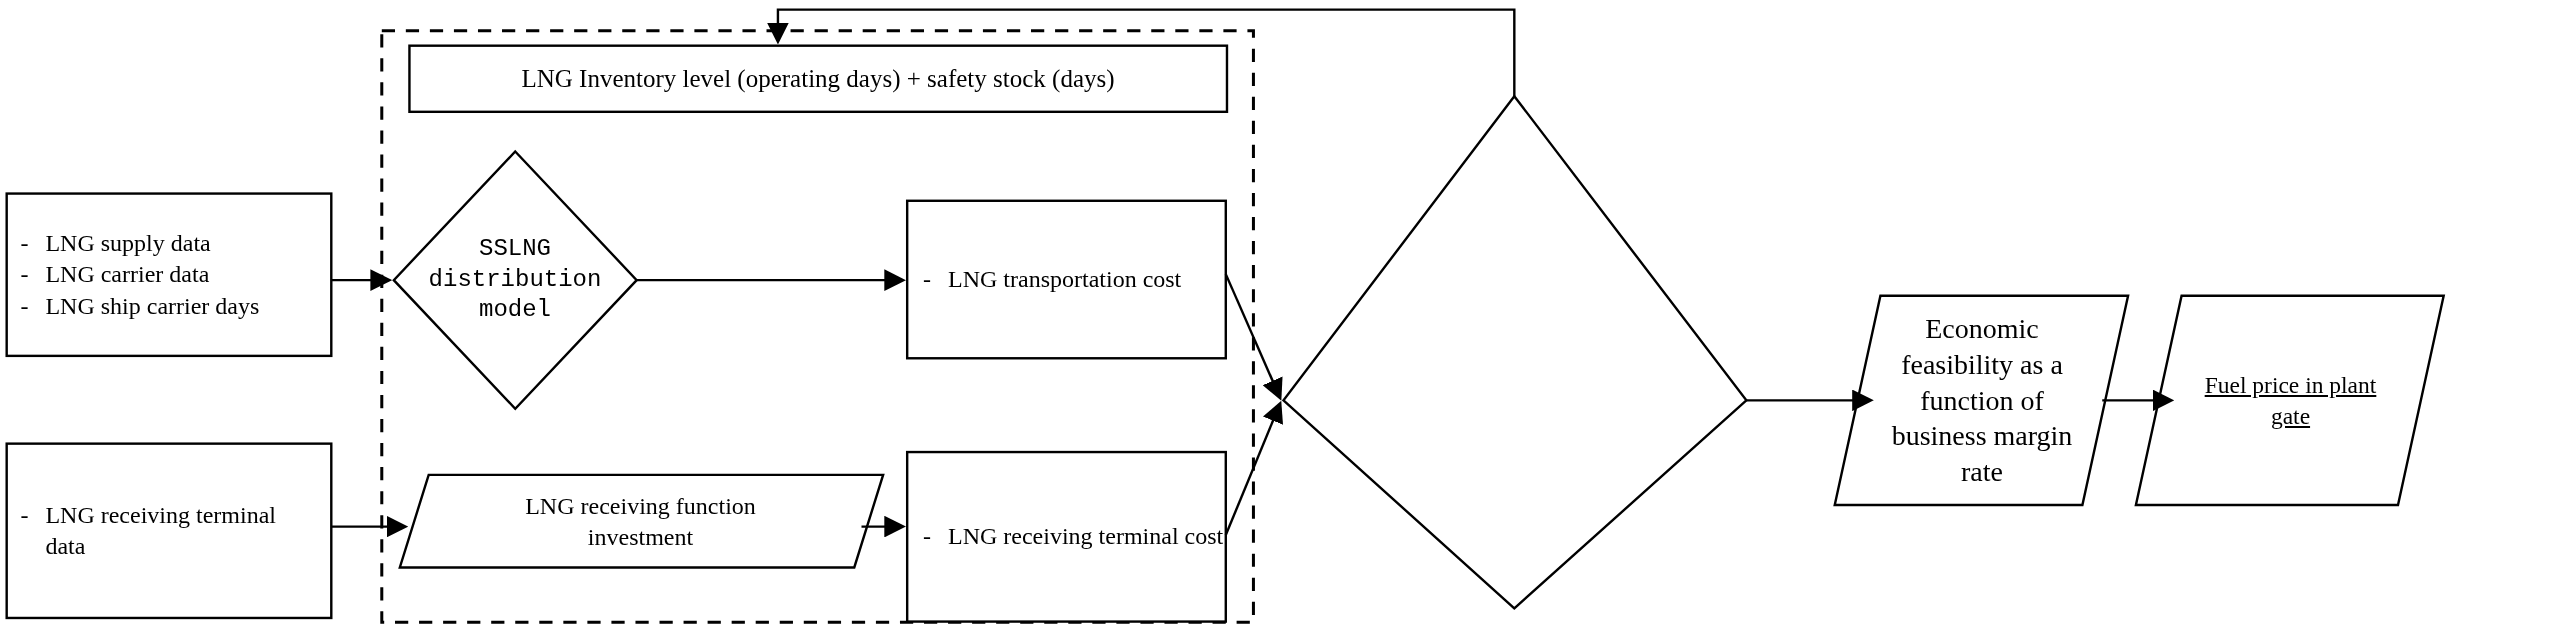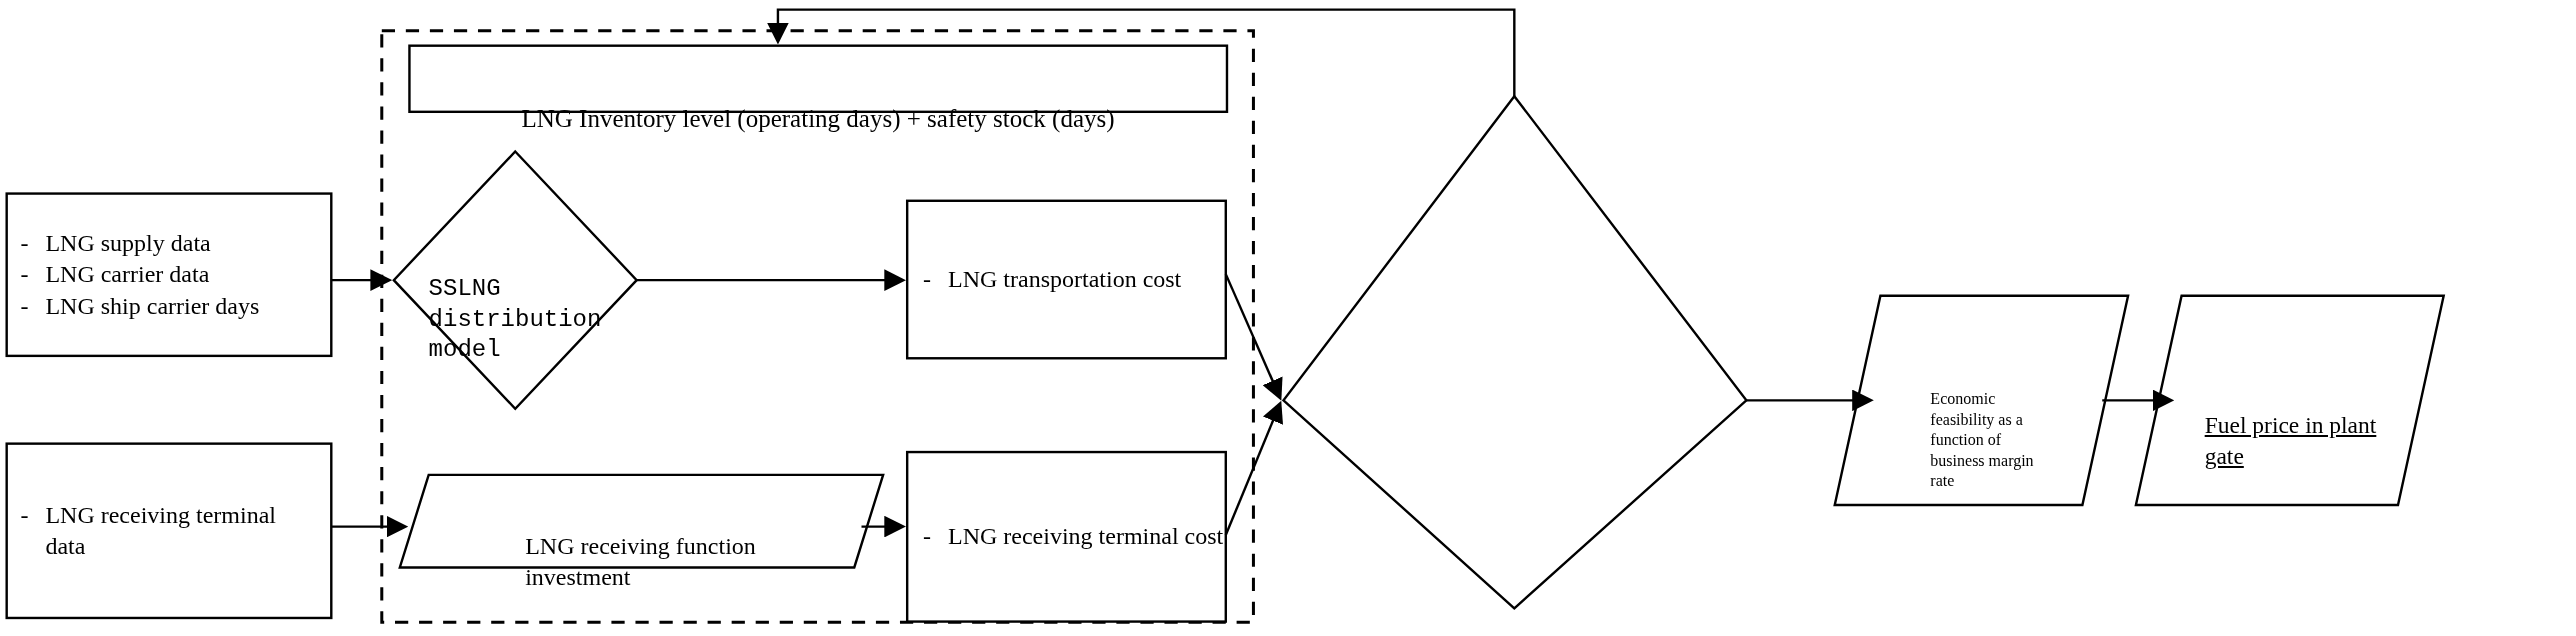--- a/index.html
+++ b/index.html
@@ -42,25 +42,24 @@
   }
   
   .label {
     position: absolute;
     color: #000000;
     font-family: "Liberation Serif", "DejaVu Serif", serif;
     line-height: 1.28;
     white-space: pre-wrap;
   }
   .label.center {
-    text-align: left;
+    text-align: center;
     display: flex;
     align-items: center;
     justify-content: center;
-    margin-top: 40px;
   }
   .bullet-list {
     position: absolute;
     display: flex;
     flex-direction: column;
     justify-content: center;
   }
   .bullet-row {
     display: flex;
     align-items: flex-start;
@@ -172,21 +171,21 @@
 
   <div class="bullet-list" style="left:923px; top:452px; width:301px; height:170px;">
     <div class="bullet-row">
       <span class="bullet-dash">-</span>
       <span class="bullet-text">LNG receiving
 terminal cost</span>
     </div>
   </div>
 
 
-  <div class="label center" style="left:1852px; top:296px; width:260px; height:209px; font-size:16px;">Economic
+  <div class="label center" style="left:1852px; top:296px; width:260px; height:209px; font-size:28px;">Economic
 feasibility as a
 function of
 business margin
 rate</div>
 
   <div class="label center" style="left:2163px; top:296px; width:255px; height:209px; font-size:23.5px;text-decoration:underline;">Fuel price in plant
 gate</div>
 
 </div>
 

